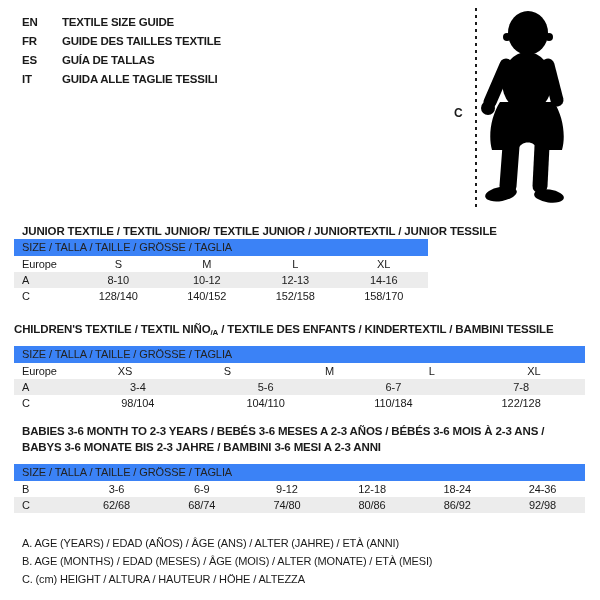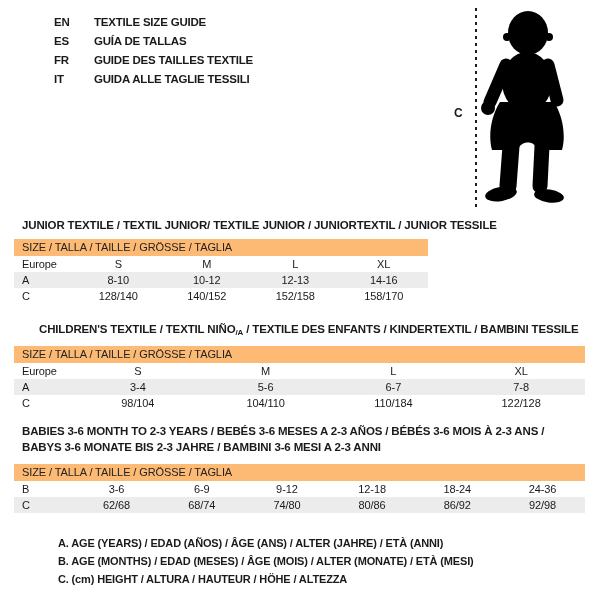--- a/index.html
+++ b/index.html
@@ -6,65 +6,65 @@
   body{
     width:600px;height:600px;background:#ffffff;position:relative;
     font-family:"Liberation Sans", sans-serif;color:#1a1a1a;overflow:hidden;
     -webkit-font-smoothing:antialiased;
   }
   .abs{position:absolute;}
 
   
   #language-list{left:22px;top:12px;}
   .lang-row{display:flex;height:19px;align-items:center;font-weight:700;font-size:11.5px;letter-spacing:-0.2px;}
-  .lang-code{width:40px;margin-left:32px;}
+  .lang-code{width:40px;}
 
   
   #height-line{left:475px;top:8px;width:2px;height:202px;
     background:repeating-linear-gradient(to bottom,#1c1c1c 0 3px,transparent 3px 7px);}
   #height-label{left:454px;top:106px;font-size:12px;font-weight:700;}
   #silhouette{left:478px;top:10px;}
 
   
   .section-title{font-weight:700;font-size:11.5px;letter-spacing:-0.15px;line-height:16px;white-space:nowrap;}
-  #title-junior{left:22px;top:217px;text-align:right;}
-  #title-children{left:39px;top:321px;}
+  #title-junior{left:22px;top:223px;text-align:right;}
+  #title-children{left:14px;top:321px;}
   #title-babies{left:22px;top:423px;}
   .subscript{font-size:8px;vertical-align:-2px;}
 
   
   .size-table{position:absolute;font-size:11px;letter-spacing:-0.1px;}
   #table-junior{left:14px;top:239px;width:414px;}
   #table-children{left:14px;top:346px;width:571px;}
   #table-babies{left:14px;top:464px;width:571px;}
-  .size-header-bar{background:#fdba74;height:17px;line-height:17px;padding-left:8px;color:#222;}
+  .size-header-bar{background:#3b82f6;height:17px;line-height:17px;padding-left:8px;color:#222;}
   .trow{display:flex;height:16px;line-height:16px;}
   .trow.stripe{background:#ececec;}
   .rlabel{width:60px;padding-left:8px;box-sizing:border-box;}
   .cell{flex:1;text-align:center;}
 
   
   #notes{left:22px;top:534px;}
-  .note-line{font-weight:700;font-size:11px;line-height:18px;letter-spacing:-0.15px;white-space:nowrap;margin-left:36px;}
+  .note-line{font-weight:400;font-size:11px;line-height:18px;letter-spacing:-0.15px;white-space:nowrap;}
 </style>
 </head>
 <body>
 
 <div id="language-list" class="abs">
   <div class="lang-row">
     <span class="lang-code">EN</span>
     <span class="lang-title">TEXTILE SIZE GUIDE</span>
   </div>
   <div class="lang-row">
+    <span class="lang-code">FR</span>
+    <span class="lang-title">GUIDE DES TAILLES TEXTILE</span>
+  </div>
+  <div class="lang-row">
     <span class="lang-code">ES</span>
     <span class="lang-title">GUÍA DE TALLAS</span>
-  </div>
-  <div class="lang-row">
-    <span class="lang-code">FR</span>
-    <span class="lang-title">GUIDE DES TAILLES TEXTILE</span>
   </div>
   <div class="lang-row">
     <span class="lang-code">IT</span>
     <span class="lang-title">GUIDA ALLE TAGLIE TESSILI</span>
   </div>
 </div>
 
 <div id="height-line" class="abs"></div>
 <div id="height-label" class="abs">C</div>
 <svg id="silhouette" class="abs" width="96" height="198" viewBox="0 0 96 198" aria-hidden="true">
@@ -112,20 +112,21 @@
 </div>
 
 <div id="title-children" class="abs section-title">
   <span>CHILDREN'S TEXTILE / TEXTIL NIÑO</span><span class="subscript">/A</span><span> / TEXTILE DES ENFANTS / KINDERTEXTIL / BAMBINI TESSILE</span>
 </div>
 
 <div id="table-children" class="size-table">
   <div class="size-header-bar">SIZE / TALLA / TAILLE / GRÖSSE / TAGLIA</div>
   <div class="trow">
     <span class="rlabel">Europe</span>
+    <span class="cell">XS</span>
     <span class="cell">S</span>
     <span class="cell">M</span>
     <span class="cell">L</span>
     <span class="cell">XL</span>
   </div>
   <div class="trow stripe">
     <span class="rlabel">A</span>
     <span class="cell">3-4</span>
     <span class="cell">5-6</span>
     <span class="cell">6-7</span>

